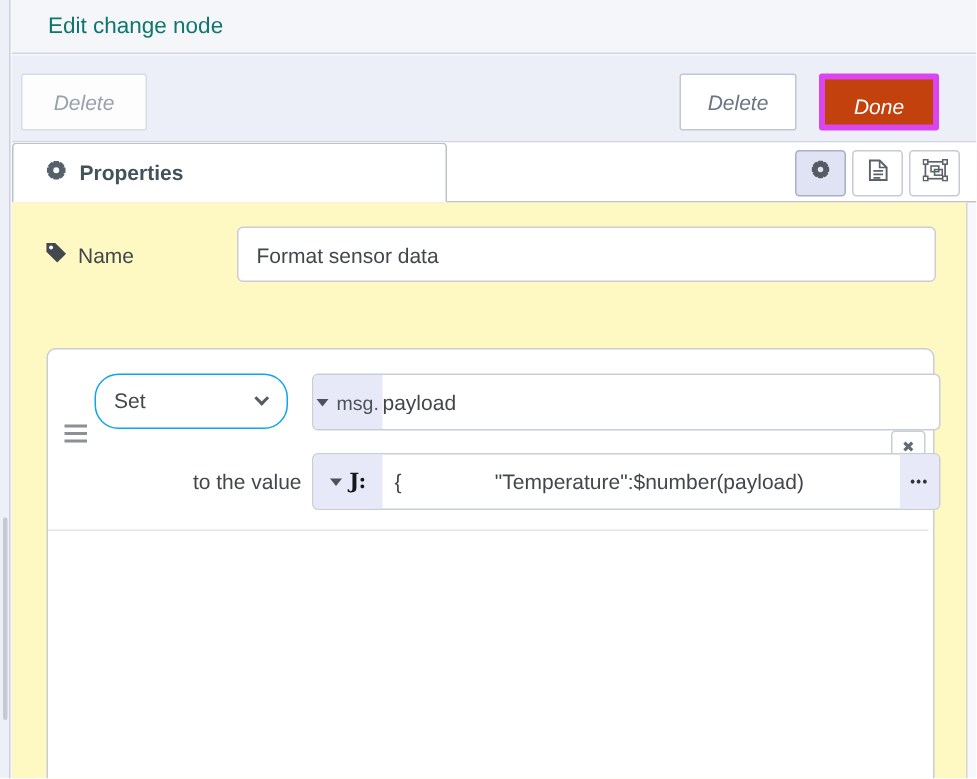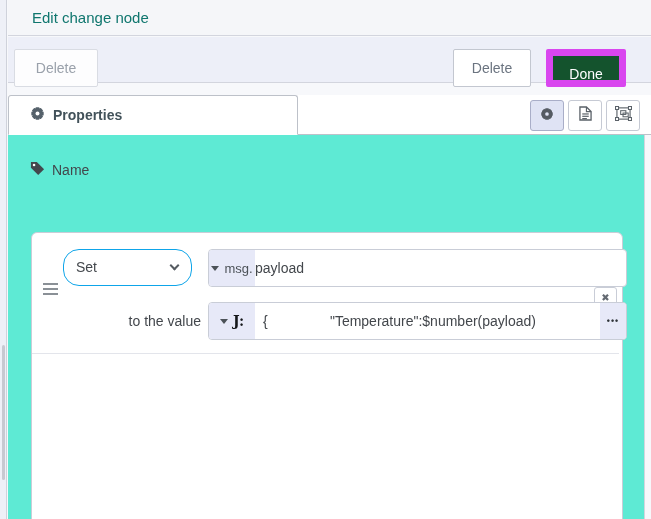--- a/index.html
+++ b/index.html
@@ -15,47 +15,47 @@
   .grip { position:absolute; left:2px; top:345px; width:3px; height:135px;
     background:#c7c9d1; border-radius:2px; }
 
   
   .hdr { position:absolute; left:8px; right:0; top:0; height:36px;
     background:#f5f6f9; border-bottom:1px solid #d3d5de; }
   .hdr-title { position:absolute; left:24px; top:0; line-height:35px;
     font-size:15px; font-weight:normal; color:#0f766e;text-align:center; }
 
   
-  .btnbar { position:absolute; left:8px; right:0; top:37px; height:46px;
-    background:#edeff8; border-bottom:1px solid #d3d5de; }
+  .btnbar { position:absolute; left:8px; right:0; top:37px; height:58px;
+    background:#edeff8; border-bottom:1px solid #d3d5de;font-style:italic; }
   .btn { position:absolute; top:12px; height:38px; font-size:14px;
     border-radius:2px; text-align:center; line-height:36px; cursor:pointer; }
   .btn-delete { left:6px; width:84px; background:#fdfdfe;
     border:1px solid #d9dce3; color:#9aa1ab; }
   .btn-cancel { right:120px; width:78px; background:#fff;
     border:1px solid #c3c7d0; color:#6b7480; }
-  .btn-done { right:25px; width:80px; background:#14532d;
-    border:7px solid #d946ef; color:#fff; }
+  .btn-done { right:25px; width:80px; background:#c2410c;
+    border:4px solid #d946ef; color:#fff; }
 
   
   .tabrow { position:absolute; left:8px; right:0; top:95px; height:40px;
     background:#fff; border-bottom:1px solid #bdc1c9; }
   .tab { position:absolute; left:0; top:0; width:290px; height:40px; z-index:2;
     background:#fff; border:1px solid #bdc1c9; border-bottom:1px solid #fff;
     border-radius:3px 3px 0 0; display:flex; align-items:center; gap:8px;
     padding-left:21px; font-size:14px; font-weight:bold; color:#42525a; }
   .tbtn { position:absolute; top:5px; width:34px; height:31px;
     background:#fff; border:1px solid #c6cad4; border-radius:3px;
     display:flex; align-items:center; justify-content:center; cursor:pointer; }
   .tbtn.sel { background:#dfe3f4; border-color:#a9aec8; }
   .tbtn-gear { left:522px; } .tbtn-doc { left:560px; } .tbtn-grp { left:598px; }
 
   
   .content { position:absolute; left:8px; top:135px; width:637px; height:384px;
-    background:#5eead4; border-right:1px solid #d3d5de; overflow:hidden; }
+    background:#fef9c3; border-right:1px solid #d3d5de; overflow:hidden; }
   .field-label { position:absolute; display:flex; align-items:center; gap:7px;
     font-size:14px; color:#43474c; height:24px; }
   .lbl-name { left:22px; top:23px; }
   .lbl-rules { left:22px; top:68px; }
   .name-input { position:absolute; left:150px; top:16px; width:466px; height:37px;
     border:1px solid #c9cdd7; border-radius:4px; padding-left:12px;
     font-size:14px; color:#43474c; font-family:"Liberation Sans",sans-serif;
     outline:none; background:#fff; }
 
   
@@ -176,20 +176,21 @@
 
     <div class="field-label lbl-name">
       <span>
         <svg width="15" height="15" viewBox="0 0 16 16">
           <path d="M1 1v6.3L8.7 15 15 8.7 7.3 1H1z" fill="#43484d"></path>
           <circle cx="4.3" cy="4.3" r="1.4" fill="#fff"></circle>
         </svg>
       </span>
       <span>Name</span>
     </div>
+    <input class="name-input" type="text" value="Format sensor data" style="">
 
 
     <div class="rules-box">
 
       <div class="drag-handle">
         <i></i>
           <i></i>
           <i></i>
       </div>
 

